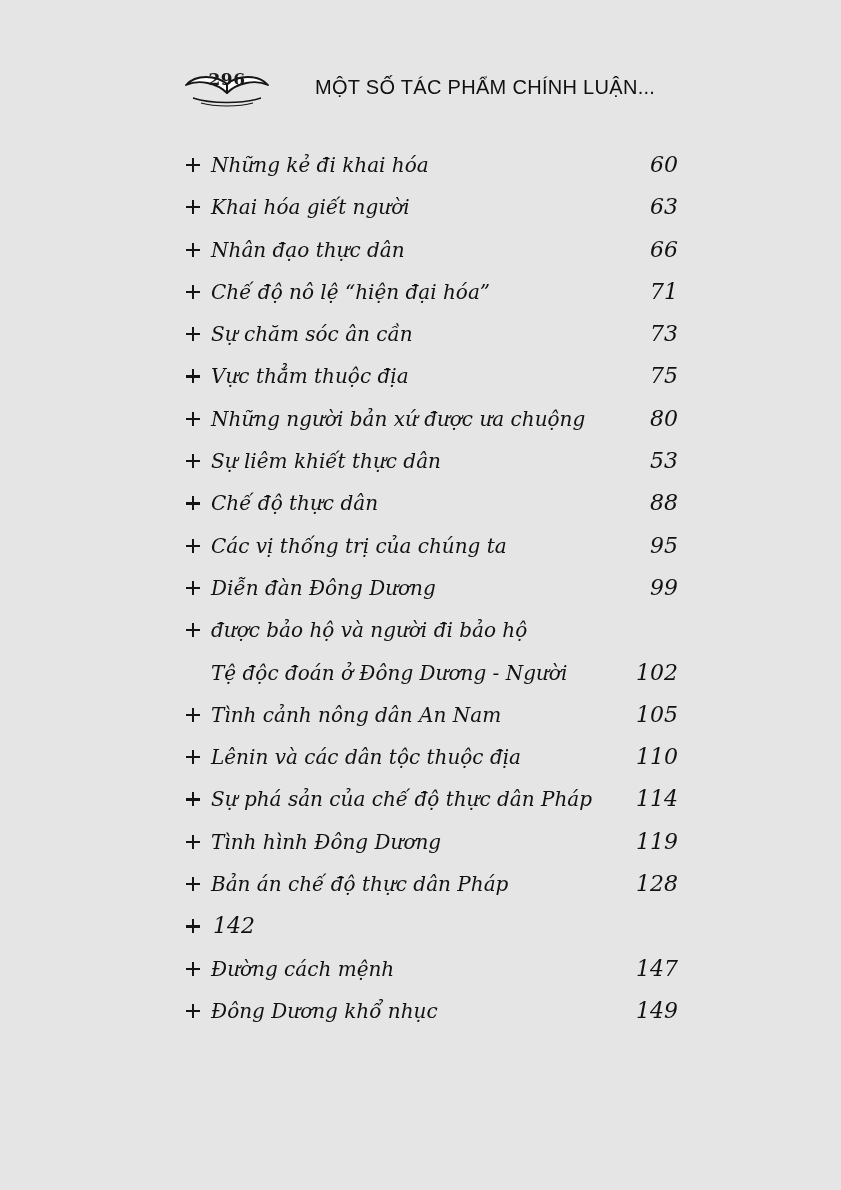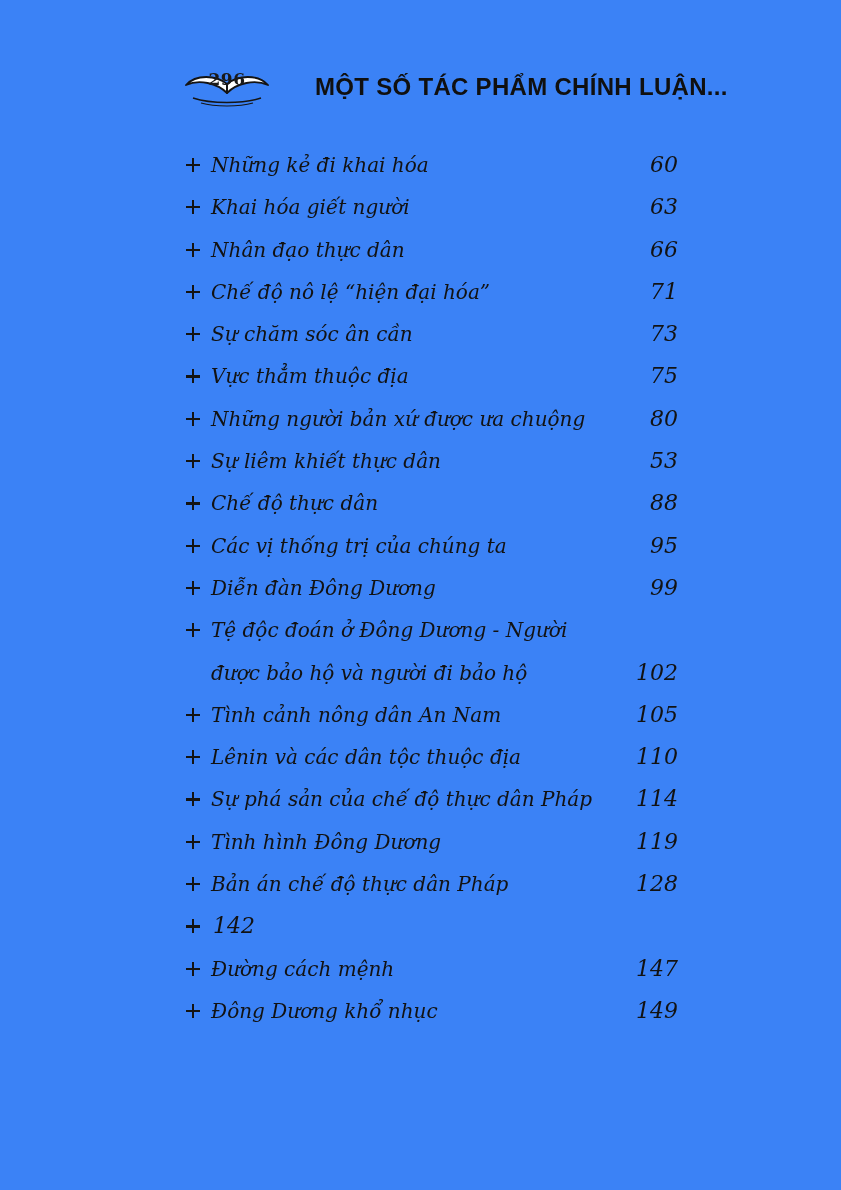--- a/index.html
+++ b/index.html
@@ -11,21 +11,21 @@
     width: 841px;
     height: 1190px;
     font-family: "DejaVu Serif", serif;
     color: #121212;
     position: relative;
     overflow: hidden;
   }
   .page {
     position: absolute;
     inset: 0;
-    background: #3b82f6;
+    background: #e5e5e5;
   }
 
   
   .page-header {
     position: absolute;
     top: 66px;
     left: 183px;
     width: 510px;
     display: flex;
     align-items: center;
@@ -47,22 +47,22 @@
     left: 50%;
     transform: translateX(-50%);
     font-weight: bold;
     font-size: 17px;
     letter-spacing: 0.5px;
     color: #1a1a1a;
   }
   .page-title {
     margin: 0 8px 0 44px;
     font-family: "Liberation Sans", sans-serif;
-    font-weight: 700;
-    font-size: 24px;
+    font-weight: 400;
+    font-size: 20px;
     letter-spacing: 0.3px;
     color: #101010;
     white-space: nowrap;
   }
 
   
   .toc {
     position: absolute;
     top: 144px;
     left: 184px;
@@ -222,22 +222,22 @@
     <span class="bullet"></span>
     <span class="entry-text">
           <div>Diễn đàn Đông Dương</div>
         </span>
     <span class="entry-page">99</span>
   </div>
 
   <div class="entry">
     <span class="bullet"></span>
     <span class="entry-text">
+          <div>được bảo hộ và người đi bảo hộ</div>
           <div>Tệ độc đoán ở Đông Dương - Người</div>
-          <div>được bảo hộ và người đi bảo hộ</div>
         </span>
     <span class="entry-page">102</span>
   </div>
 
   <div class="entry">
     <span class="bullet"></span>
     <span class="entry-text">
           <div>Tình cảnh nông dân An Nam</div>
         </span>
     <span class="entry-page">105</span>

